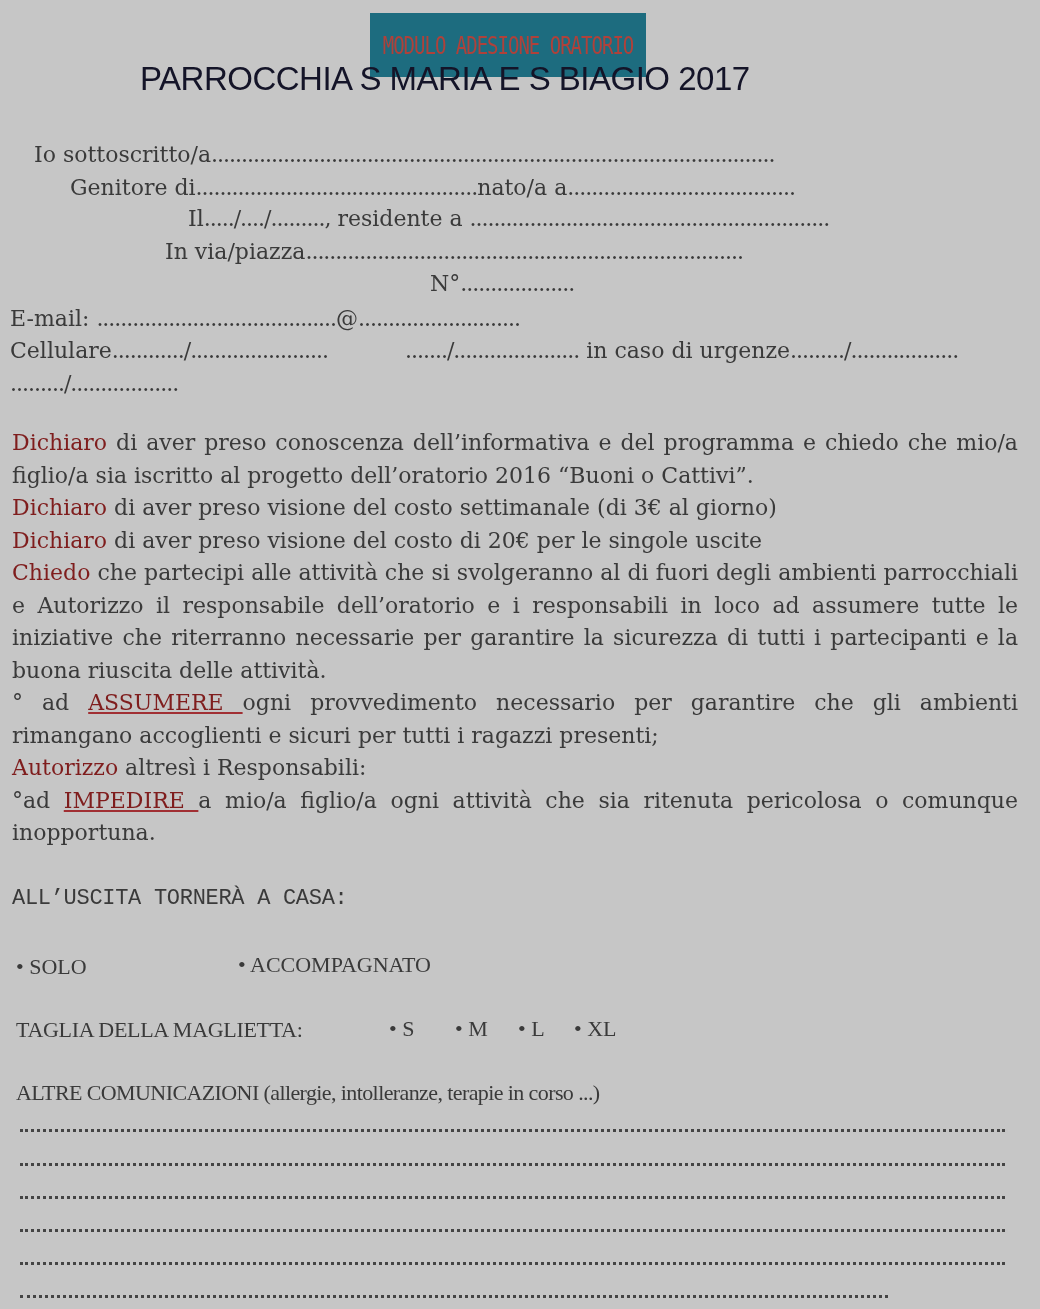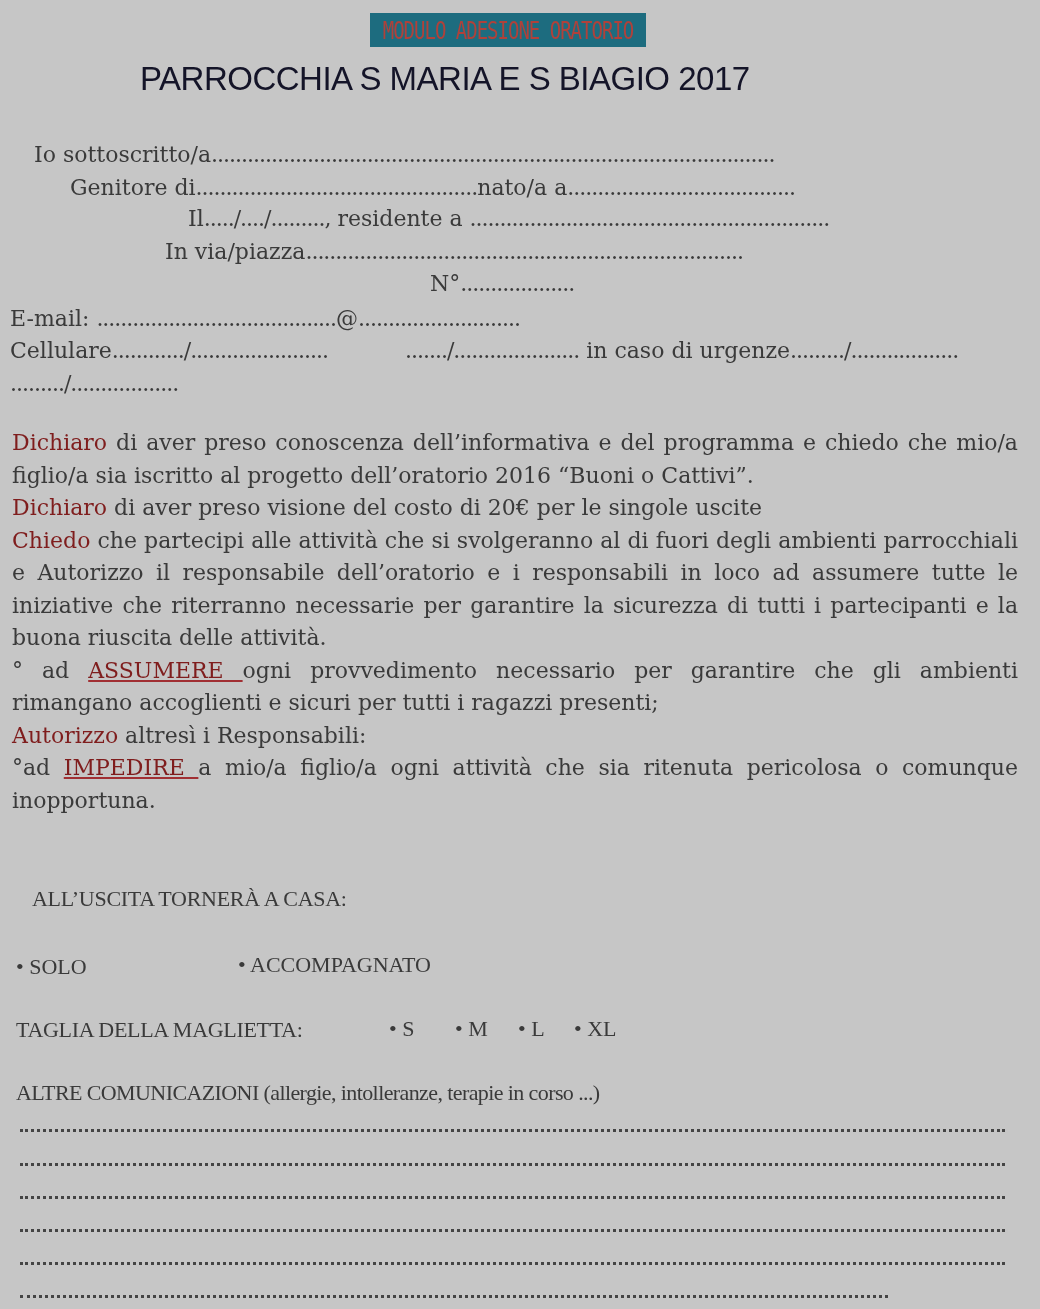--- a/index.html
+++ b/index.html
@@ -4,21 +4,21 @@
 <style>
   html, body { margin: 0; padding: 0; }
   body {
     width: 1040px; height: 1309px; overflow: hidden;
     background: #c6c6c6;
     color: #3a3a3a;
     font-family: "DejaVu Serif", "Liberation Serif", serif;
     position: relative;
   }
   .banner {
-    position: absolute; left: 370px; top: 13px; width: 276px; height: 34px;
+    position: absolute; left: 370px; top: 13px; width: 276px; height: 64px;
     background: #1d6c7f;
     display: flex; align-items: center; justify-content: center;
   }
   .banner span {
     color: #b0413a; font-family: "DejaVu Sans Mono", "Liberation Mono", monospace;
     font-size: 19px; letter-spacing: -1px; transform: scaleY(1.35);
     display: inline-block;
   }
   .title {
     position: absolute; left: 140px; top: 60px;
@@ -80,28 +80,29 @@
 </div>
 <div class="line" style="left:405px; top:337px;">
   <span class="dots">......./.....................</span> <span>in caso di urgenze</span><span class="dots">........./..................</span>
 </div>
 <div class="line" style="left:10px; top:370px;">
   <span class="dots">........./..................</span>
 </div>
 
 <div class="para" style="top:427px;">
   <p><span class="red">Dichiaro</span><span> di aver preso conoscenza dell’informativa e del programma e chiedo che mio/a figlio/a sia iscritto al progetto dell’oratorio 2016 “Buoni o Cattivi”.</span></p>
+  <p><span class="red">Dichiaro</span><span> di aver preso visione del costo settimanale (di 3€ al giorno)</span></p>
   <p><span class="red">Dichiaro</span><span> di aver preso visione del costo di 20€ per le singole uscite</span></p>
   <p><span class="red">Chiedo</span><span> che partecipi alle attività che si svolgeranno al di fuori degli ambienti parrocchiali e Autorizzo il responsabile dell’oratorio e i responsabili in loco ad assumere tutte le iniziative che riterranno necessarie per garantire la sicurezza di tutti i partecipanti e la buona riuscita delle attività.</span></p>
   <p><span>° ad </span><span class="red under">ASSUMERE </span><span>ogni provvedimento necessario per garantire che gli ambienti rimangano accoglienti e sicuri per tutti i ragazzi presenti;</span></p>
   <p><span class="red">Autorizzo</span><span> altresì i Responsabili:</span></p>
   <p><span>°ad </span><span class="red under">IMPEDIRE </span><span>a mio/a figlio/a ogni attività che sia ritenuta pericolosa o comunque inopportuna.</span></p>
 </div>
 
-<div class="caps" style="left:32px; top:886px;">ALL’USCITA TORNERÀ A CASA:</div>
+<div class="caps" style="left:12px; top:886px;font-family:Liberation Mono, monospace;">ALL’USCITA TORNERÀ A CASA:</div>
 <div class="option" style="left:16px; top:954px;">• SOLO</div>
 <div class="option" style="left:238px; top:952px;">• ACCOMPAGNATO</div>
 
 <div class="caps" style="left:16px; top:1017px;">TAGLIA DELLA MAGLIETTA:</div>
 <div class="option" style="left:389px; top:1016px;">• S</div>
 <div class="option" style="left:455px; top:1016px;">• M</div>
 <div class="option" style="left:518px; top:1016px;">• L</div>
 <div class="option" style="left:574px; top:1016px;">• XL</div>
 
 <div class="caps" style="left:16px; top:1080px; letter-spacing:-0.6px;">ALTRE COMUNICAZIONI (allergie, intolleranze, terapie in corso ...)</div>

